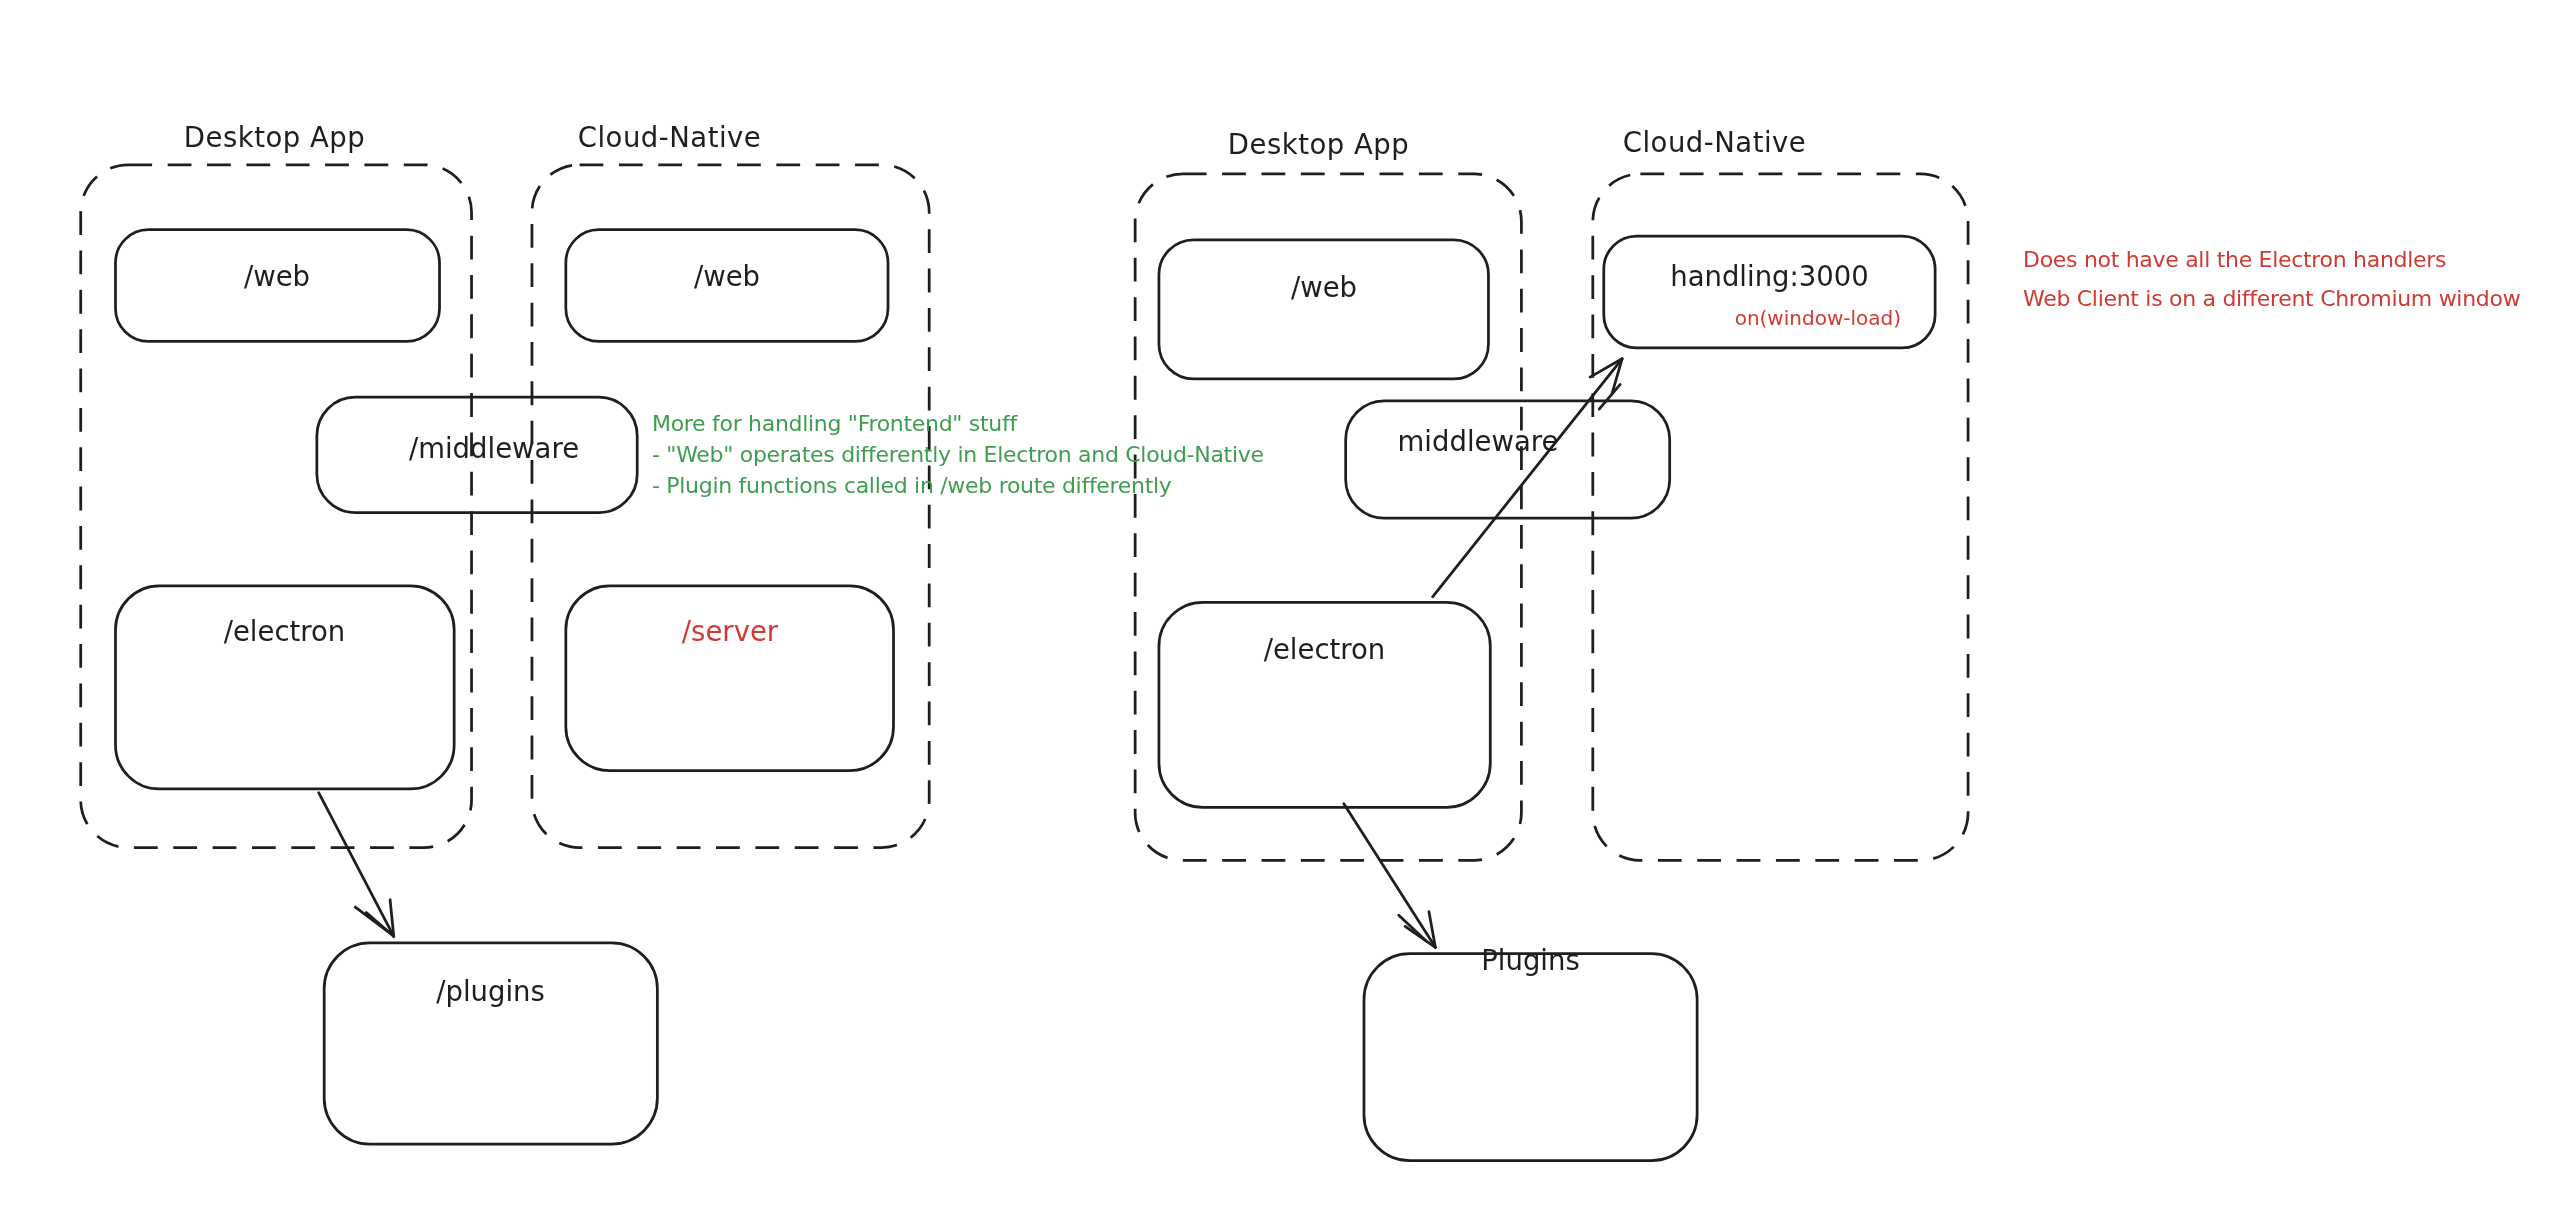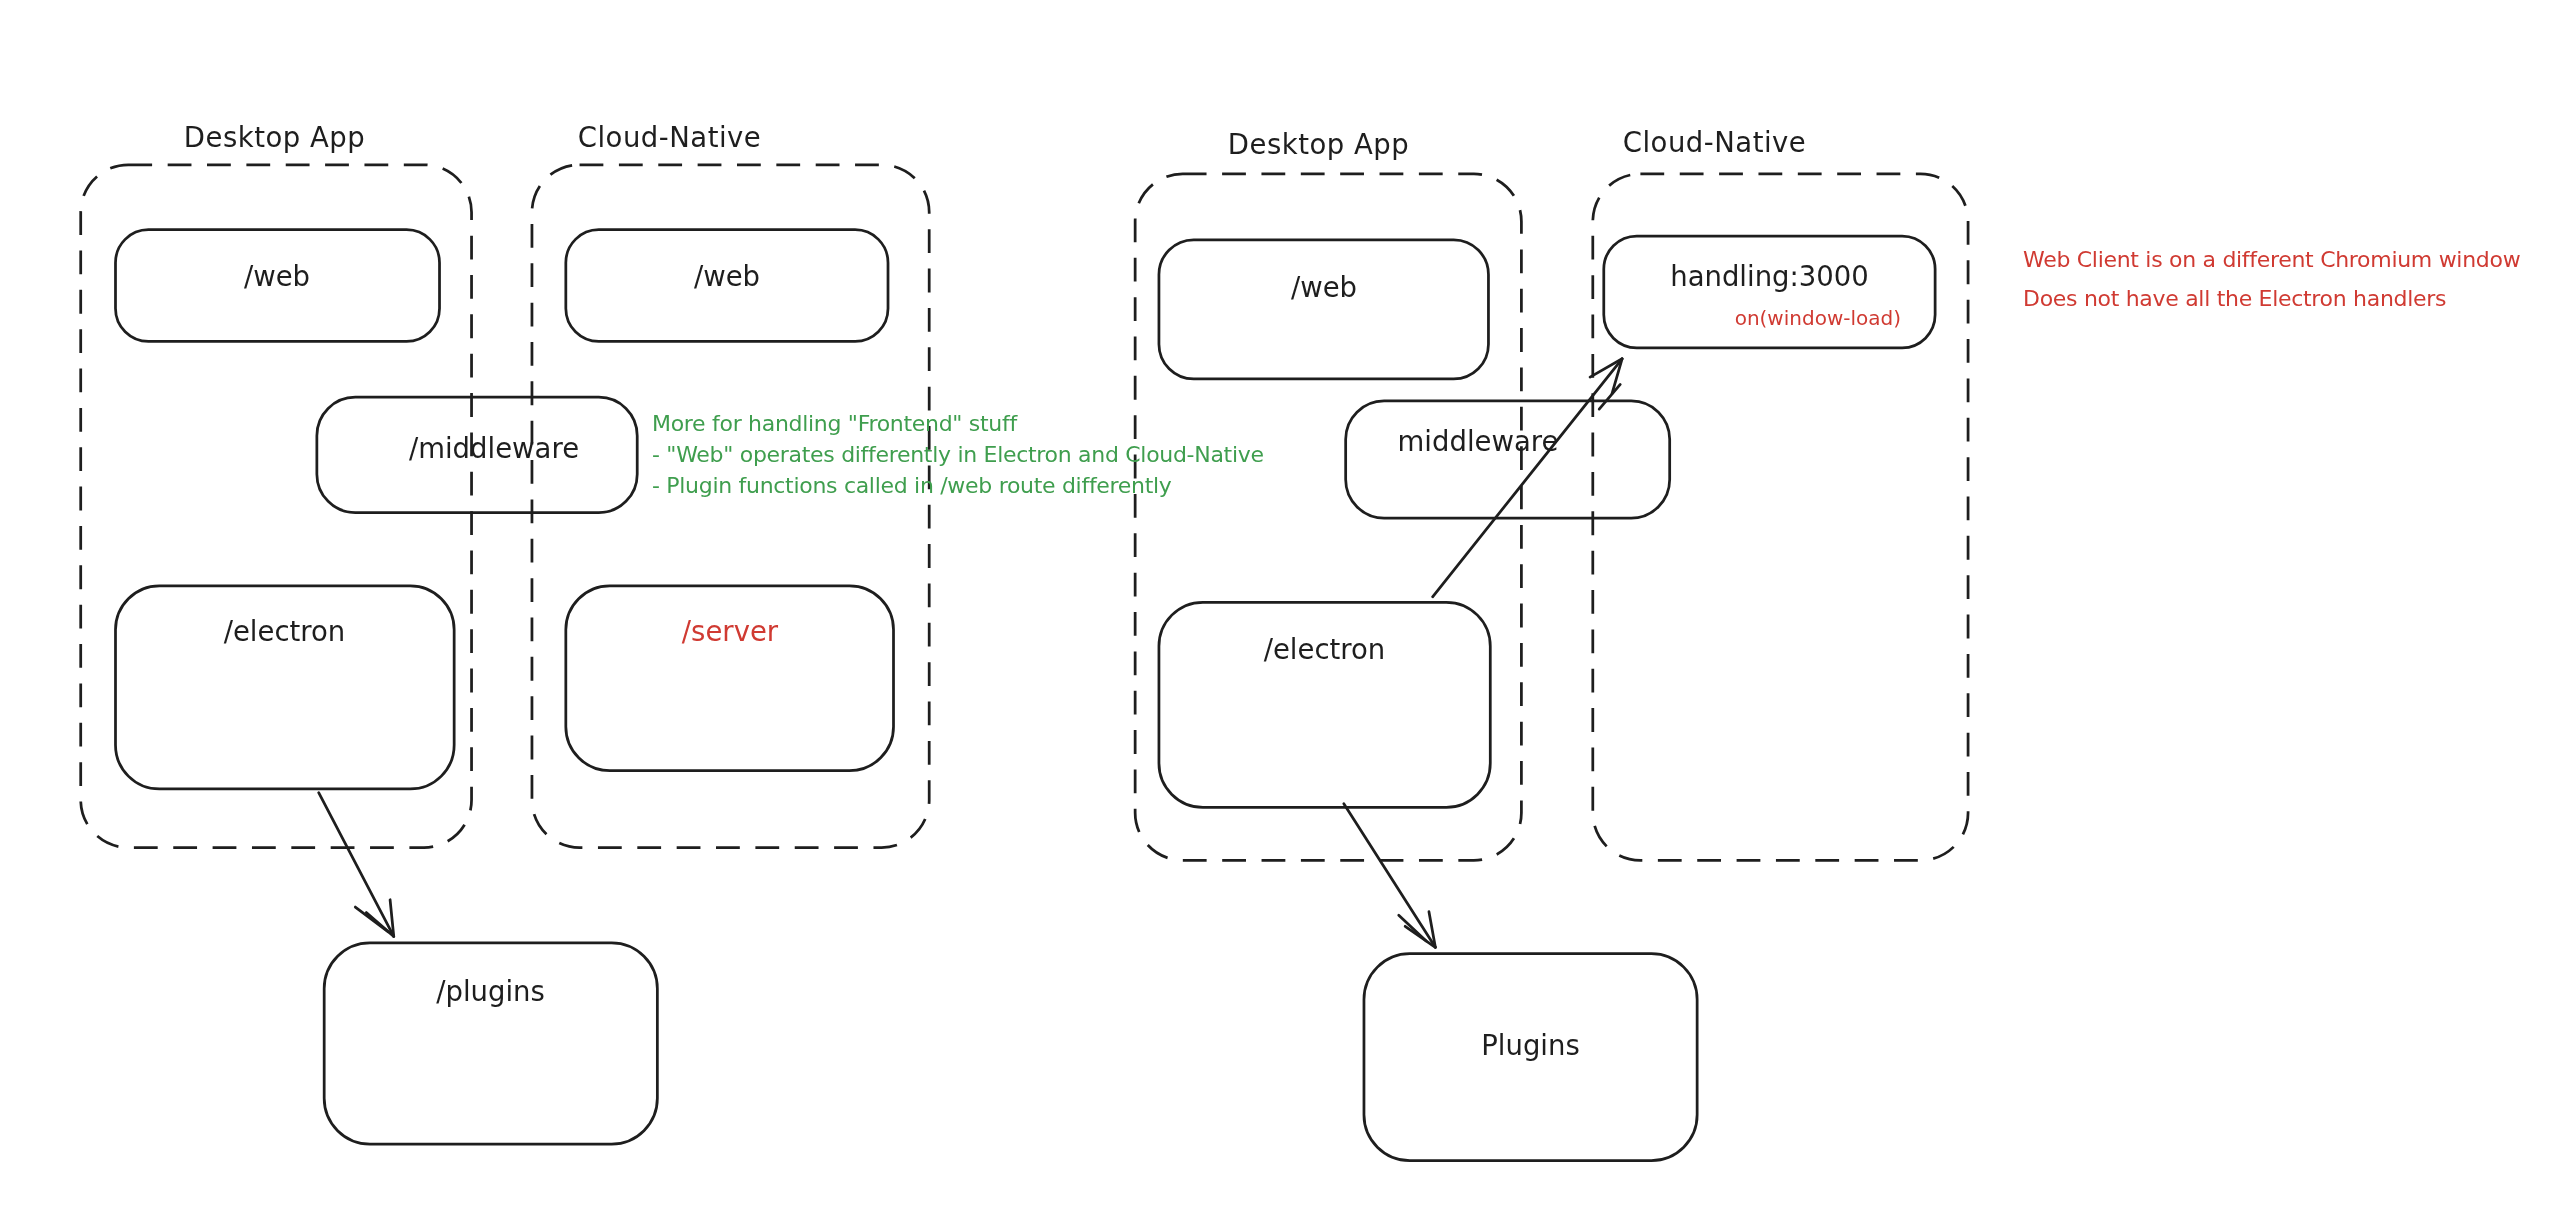--- a/index.html
+++ b/index.html
@@ -115,21 +115,21 @@
   </div>
 
   <div class="t tc container-title" style="left:1163px; top:128px; width:311px;">Desktop App</div>
   <div class="t tc container-title" style="left:1559px; top:126px; width:311px;">Cloud-Native</div>
 
   <div class="t tc" style="left:1159px; top:271px; width:330px;">/web</div>
   <div class="t tc" style="left:1604px; top:260px; width:331px;">handling:3000</div>
   <div class="t tr red-text sub-label" style="left:1604px; top:306px; width:297px;">on(window-load)</div>
   <div class="t tc" style="left:1346px; top:425px; width:264px;">middleware</div>
   <div class="t tc" style="left:1159px; top:633px; width:331px;">/electron</div>
-  <div class="t tc" style="left:1364px; top:1029px; width:333px;">Plugins</div>
+  <div class="t tc" style="left:1364px; top:944px; width:333px;">Plugins</div>
 
   <div class="note note-red" style="left:2023px; top:240px;">
+    <div>Does not have all the Electron handlers</div>
     <div>Web Client is on a different Chromium window</div>
-    <div>Does not have all the Electron handlers</div>
   </div>
 
 </div>
 
 
 </body></html>

